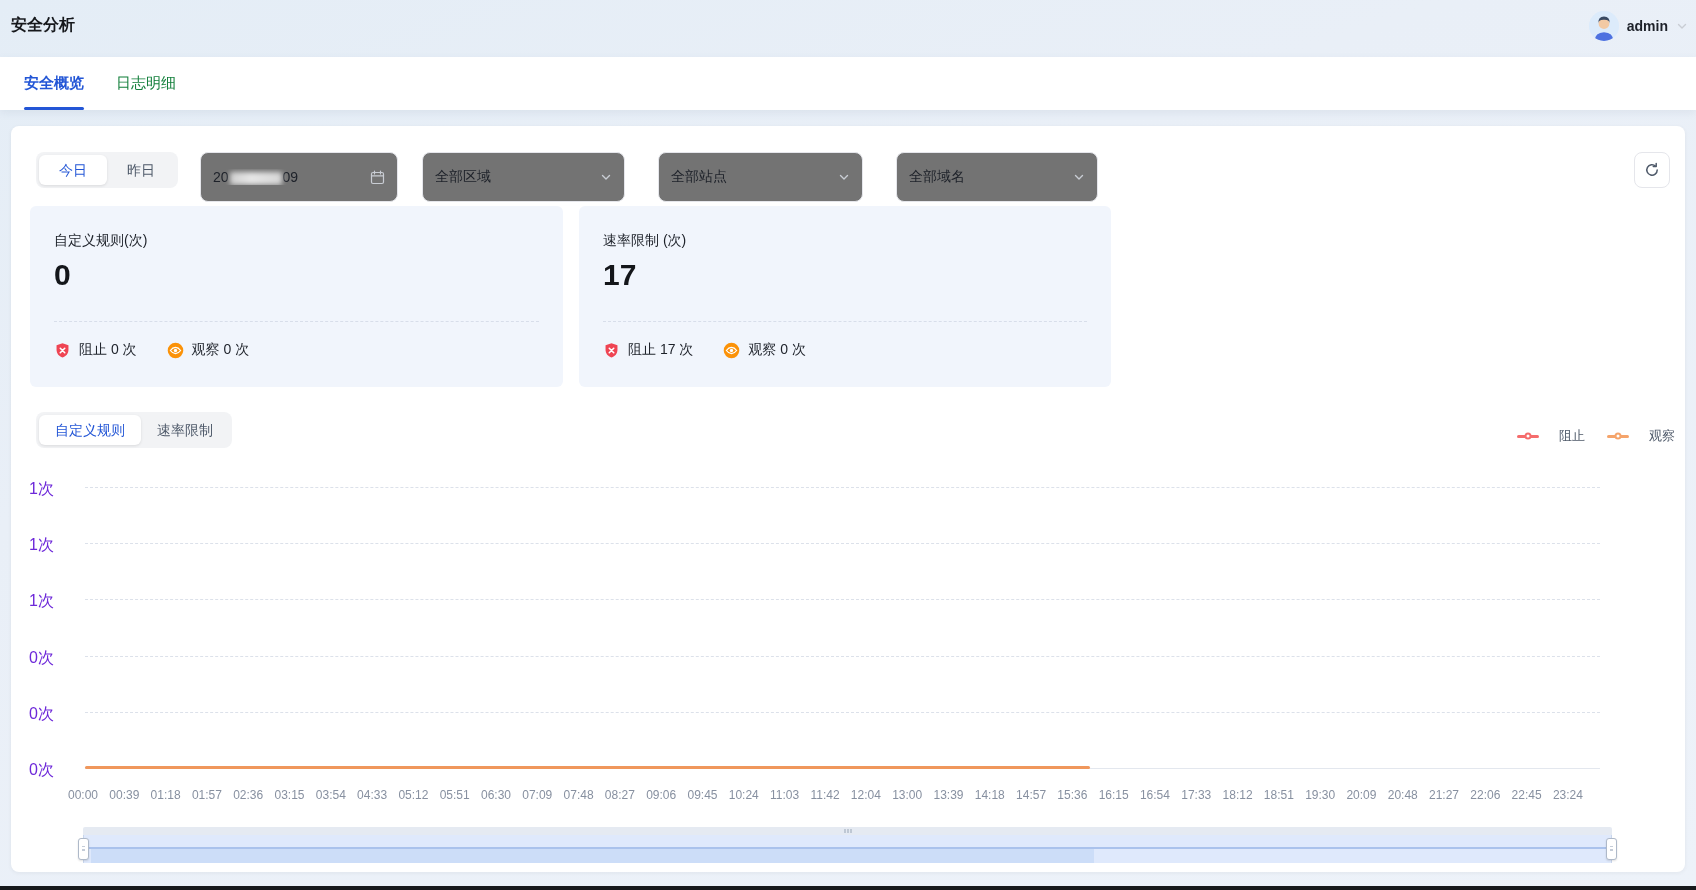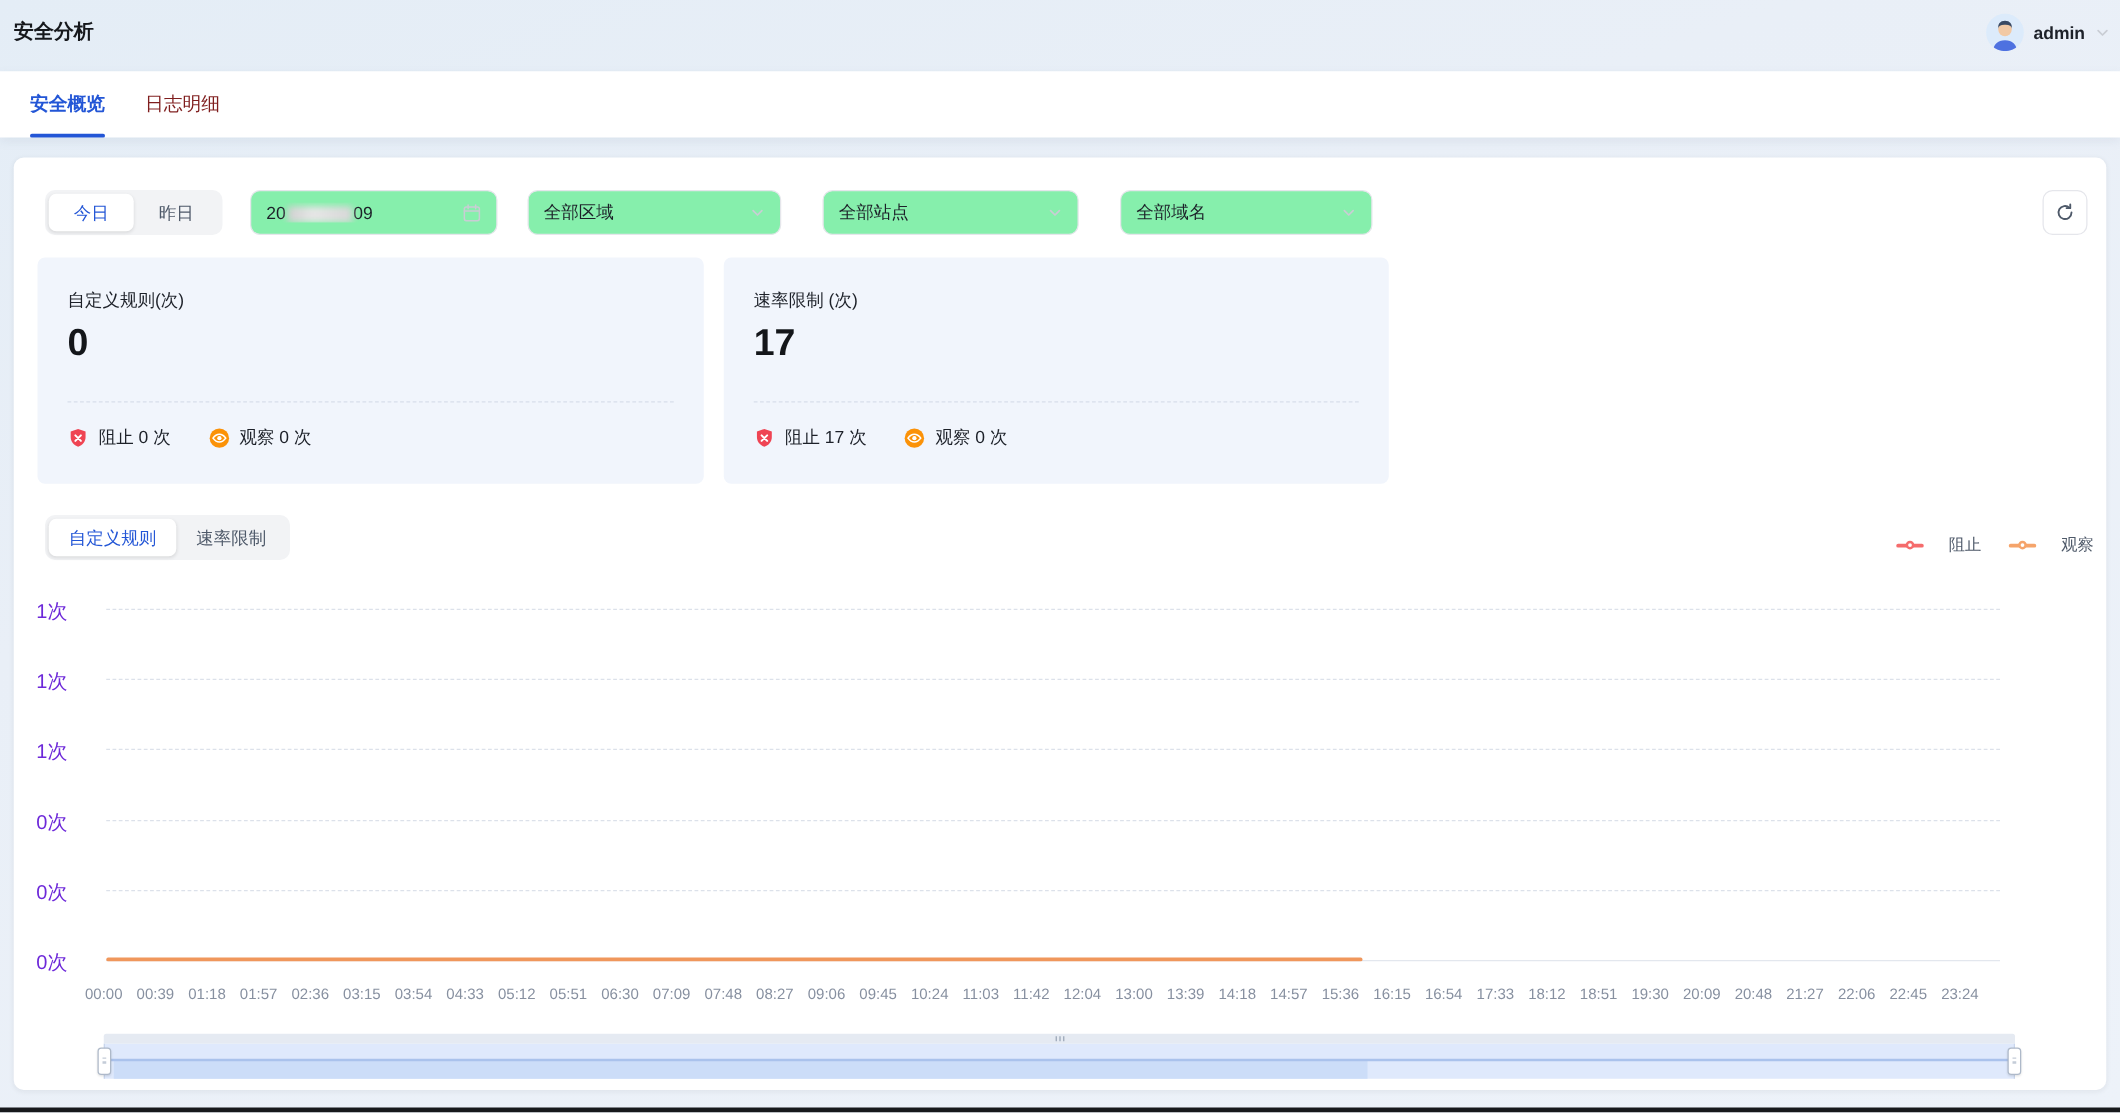--- a/index.html
+++ b/index.html
@@ -13,33 +13,33 @@
   
   .topbar { position:absolute; left:0; top:0; width:1696px; height:57px; }
   .page-title { position:absolute; left:11px; top:15px; font-size:16px; font-weight:bold; color:#16181c; }
   .user-box { position:absolute; right:8px; top:11px; display:flex; align-items:center; gap:8px; cursor:pointer; }
   .avatar { width:30px; height:30px; border-radius:50%; overflow:hidden; background:#dcebfb; flex:none; }
   .user-name { font-weight:bold; font-size:14px; color:#1d2129; }
   .chev { width:12px; height:12px; }
   
   .tabsbar { position:absolute; left:0; top:57px; width:1696px; height:53px; background:#fff;
              box-shadow:0 3px 8px rgba(100,120,150,.10); display:flex; align-items:center; padding-left:24px; gap:32px; }
-  .nav-tab { position:relative; height:100%; display:flex; align-items:center; font-size:15px; color:#7f1d1d; cursor:pointer; }
+  .nav-tab { position:relative; height:100%; display:flex; align-items:center; font-size:15px; color:#15803d; cursor:pointer; }
   .nav-tab.active { color:#2356d6; font-weight:bold; }
   .nav-tab.active::after { content:""; position:absolute; left:0; right:0; bottom:0; height:3px; border-radius:2px; background:#2356d6; }
   
   .maincard { position:absolute; left:11px; top:126px; width:1674px; height:746px; background:#fff;
               border-radius:8px; box-shadow:0 1px 4px rgba(31,35,41,.06); }
   
   .seg { position:absolute; display:flex; background:#f2f3f5; border-radius:8px; padding:3px; height:36px; }
   .seg-item { min-width:68px; padding:0 16px; height:30px; line-height:30px; text-align:center; font-size:14px;
               color:#4e5969; border-radius:6px; cursor:pointer; white-space:nowrap; }
   .seg-item.active { background:#fff; color:#2356d6; box-shadow:0 1px 3px rgba(0,0,0,.10); }
   .seg-day { left:25px; top:26px; }
-  .field { position:absolute; top:26px; height:36px; background:#86efac; border:1px solid #e5e6eb; border-radius:8px;
+  .field { position:absolute; top:26px; height:50px; background:#737373; border:1px solid #e5e6eb; border-radius:8px;
            display:flex; align-items:center; padding:0 12px; cursor:pointer; }
   .field .val { flex:1; font-size:14px; color:#1d2129; white-space:nowrap; overflow:hidden; }
   .date-field { left:189px; width:198px; }
   .masked { display:inline-block; width:52px; height:13px; margin:0 1px; border-radius:2px;
             background:linear-gradient(90deg,#cfcfcf,#e6e6e6 40%,#d6d6d6); filter:blur(2.5px); vertical-align:middle; }
   .sel-1 { left:411px; width:203px; }
   .sel-2 { left:647px; width:205px; }
   .sel-3 { left:885px; width:202px; }
   .icon-right { flex:none; margin-left:8px; display:flex; }
   .refresh-btn { position:absolute; left:1623px; top:26px; width:36px; height:36px; border:1px solid #e5e6eb;

